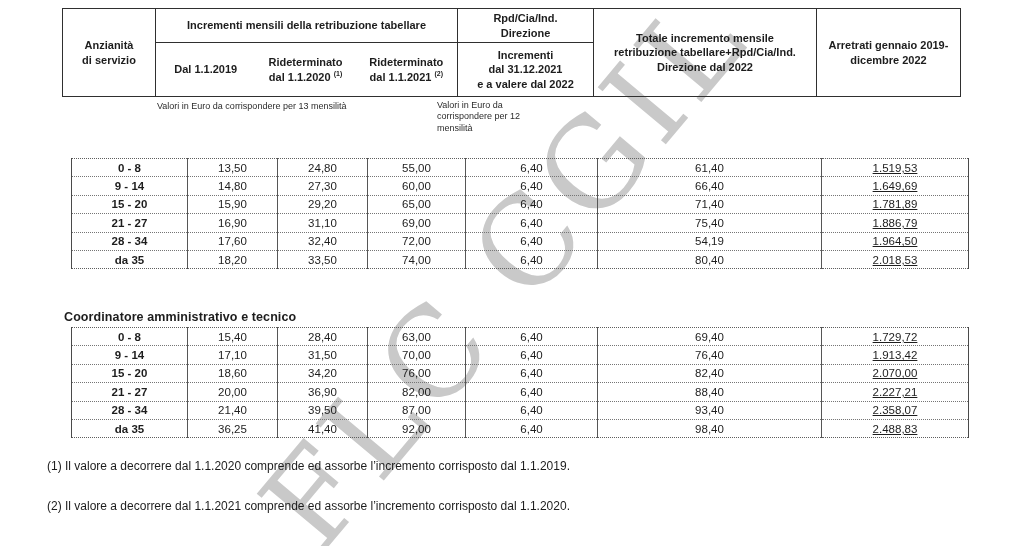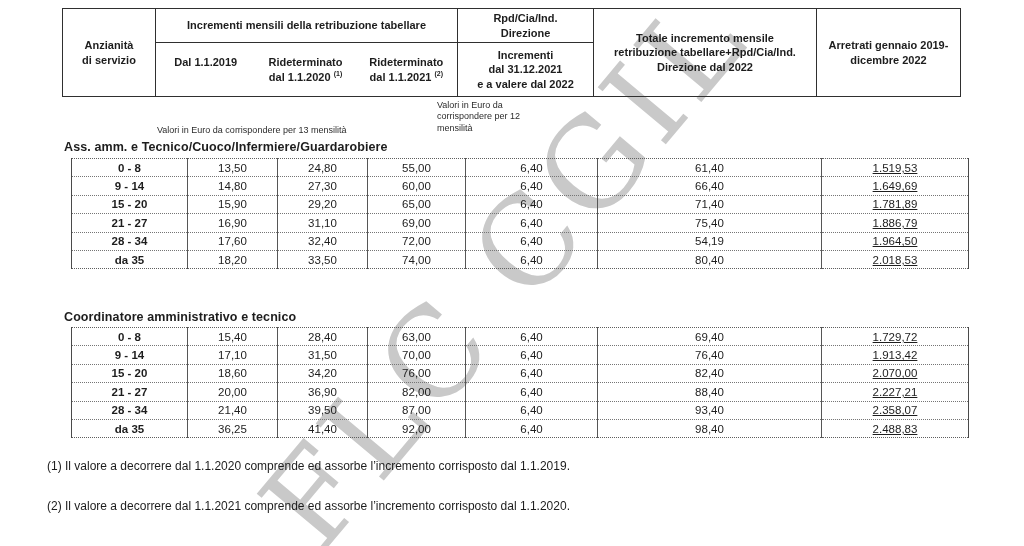--- a/index.html
+++ b/index.html
@@ -20,30 +20,30 @@
   .hdr {
     position:absolute; left:62px; top:8px; width:898px; z-index:1;
   }
   .hdr td {
     border:1.5px solid #2f2f2f; text-align:center; vertical-align:middle;
     font-weight:bold; font-size:11px; line-height:1.3; padding:1px 3px;
     overflow:hidden;
   }
   .hdr tr.r1 { height:34px; }
   .hdr tr.r2 { height:54px; }
-  .subflex { display:flex; width:100%; }
+  .subflex { display:flex; width:100%; align-items:center; }
   .subflex > span { display:block; text-align:center; }
   .subflex .z1 { width:95px; }
   .subflex .z2 { width:108px; }
   .subflex .z3 { width:97px; }
   sup { font-size:7px; vertical-align:super; }
   
   .note13 {
     position:absolute; left:157px; top:101px; z-index:1;
-    font-size:9px; color:#2c2c2c;margin-top:24px;
+    font-size:9px; color:#2c2c2c;
   }
   .note12 {
     position:absolute; left:437px; top:100px; width:112px; z-index:1;
     font-size:9px; color:#2c2c2c; line-height:1.25;
   }
   
   .tbl-title {
     position:absolute; left:64px; z-index:1;
     font-size:12.5px; font-weight:bold; letter-spacing:0.1px;
   }
@@ -106,21 +106,20 @@
         <td class="pre">Incrementi
 dal 31.12.2021
 e a valere dal 2022</td>
       </tr>
     </tbody>
   </table>
 
   <div class="note13">Valori in Euro da corrispondere per 13 mensilità</div>
   <div class="note12">Valori in Euro da corrispondere per 12 mensilità</div>
 
-  <div class="tbl-title" style="top:140px">Ass. amm. e Tecnico/Cuoco/Infermiere/Guardarobiere</div>
   <table class="dt" style="top:158px">
     <colgroup>
       <col style="width:116px">
         <col style="width:90px">
         <col style="width:90px">
         <col style="width:98px">
         <col style="width:132px">
         <col style="width:224px">
         <col style="width:147px">
     </colgroup>

